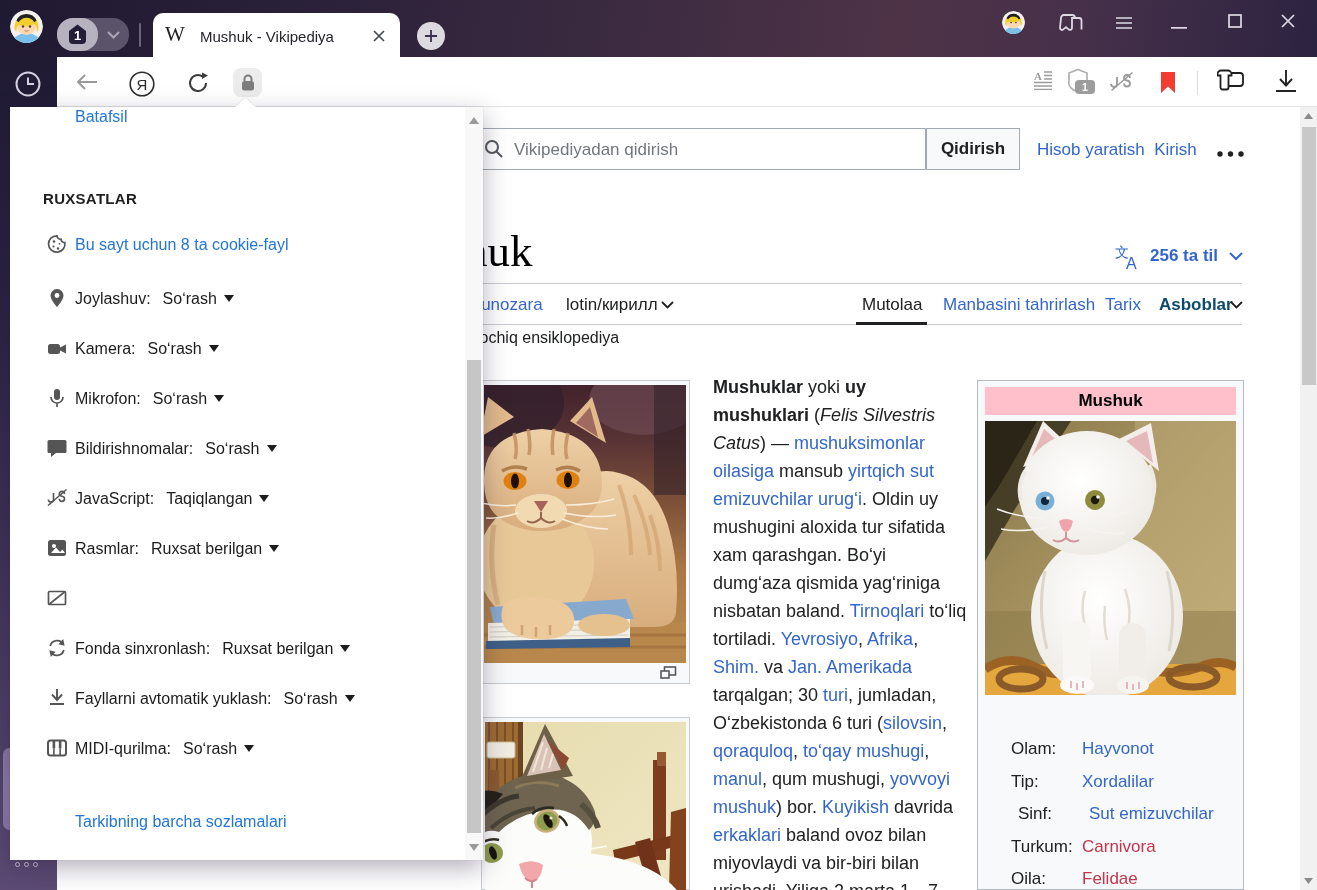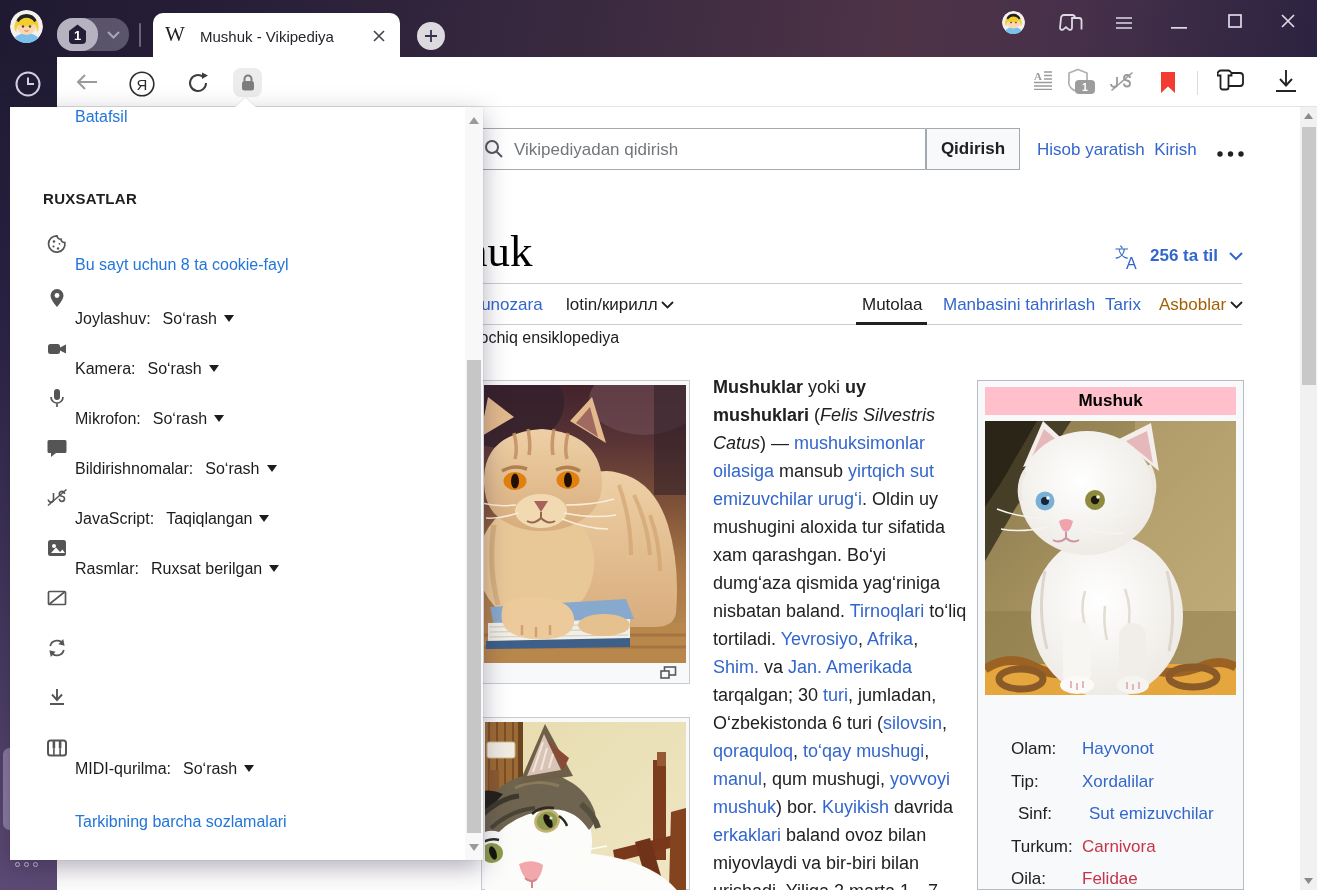--- a/index.html
+++ b/index.html
@@ -57,21 +57,21 @@
 
 
 #mscroll { left:1243px; top:0; width:17px; height:783px; background:#f1f1f1; }
 #mthumb { left:1.5px; top:20px; width:14px; height:258px; background:#c8c8c8; }
 
 
 #panel { left:10px; top:107px; width:473px; height:753px; background:#fff; box-shadow:0 8px 24px rgba(40,30,60,0.35), 0 0 1px rgba(0,0,0,0.2); }
 #notch { left:225px; top:-10px; width:21px; height:10px; }
 #panelscroll { left:455px; top:0; width:18px; height:753px; background:#f8f8f8; }
 #pthumb { left:2px; top:253px; width:14px; height:473px; background:#c6c6c6; }
-.prow { position:absolute; left:65px; font-size:16px; color:#1c1c1c; white-space:nowrap;margin-top:20px; }
+.prow { position:absolute; left:65px; font-size:16px; color:#1c1c1c; white-space:nowrap; }
 .prow .st { margin-left:12px; }
 .picon { position:absolute; left:37px; width:20px; height:20px; }
 .tri { display:inline-block; width:0; height:0; border-left:5.5px solid transparent; border-right:5.5px solid transparent; border-top:7px solid #1c1c1c; margin-left:7px; vertical-align:middle; margin-bottom:2px;}
 .bluelink { color:#2276d9; }
 svg { display:block; }
 </style>
 </head>
 <body>
 <div id="stage">
 
@@ -102,21 +102,21 @@
 
     <div class="hr abs" style="left:339px;top:176px;width:846px;"></div>
     <div class="tabrow abs" style="left:410px;color:#3366cc;">Munozara</div>
     <div class="tabrow abs" style="left:509px;color:#202122;">lotin/кирилл</div>
     <svg class="abs" style="left:604px;top:194px" width="13" height="8" viewBox="0 0 13 8">
         <polyline points="1,1 6.5,6.5 12,1" fill="none" stroke="#202122" stroke-width="1.8"></polyline>
       </svg>
     <div class="tabrow abs" style="left:805px;color:#202122;">Mutolaa</div>
     <div class="tabrow abs" style="left:886px;color:#3366cc;">Manbasini tahrirlash</div>
     <div class="tabrow abs" style="left:1048px;color:#3366cc;">Tarix</div>
-    <div class="tabrow abs" style="left:1102px;color:#a16207;">Asboblar</div>
+    <div class="tabrow abs" style="left:1102px;color:#0c4a6e;font-weight:bold;">Asboblar</div>
     <svg class="abs" style="left:1173px;top:194px" width="13" height="8" viewBox="0 0 13 8">
         <polyline points="1,1 6.5,6.5 12,1" fill="none" stroke="#202122" stroke-width="1.8"></polyline>
       </svg>
     <div class="hr abs" style="left:339px;top:217px;width:846px;"></div>
     <div id="activeline" class="abs"></div>
     <div id="tagline" class="abs">Vikipediya, ochiq ensiklopediya</div>
 
     <div id="para" class="abs"><b>Mushuklar</b> yoki <b>uy</b><br>
 <b>mushuklari</b> (<i>Felis Silvestris</i><br>
 <i>Catus</i>) — <a>mushuksimonlar</a><br>
@@ -512,25 +512,27 @@
         <rect x="1.5" y="3.5" width="17" height="13" rx="1" fill="none" stroke="#555" stroke-width="1.7"></rect>
         <line x1="2.5" y1="16" x2="17.5" y2="4" stroke="#555" stroke-width="1.7"></line>
       </svg>
 
     <svg class="picon" style="top:531px" viewBox="0 0 20 20">
       <path d="M3.2,8 a7.2,7.2 0 0 1 13.2,-1.8" fill="none" stroke="#555" stroke-width="1.8"></path>
       <polygon points="16.2,1 17.6,7.8 11.4,6.2" fill="#555"></polygon>
       <path d="M16.8,12 a7.2,7.2 0 0 1 -13.2,1.8" fill="none" stroke="#555" stroke-width="1.8"></path>
       <polygon points="3.8,19 2.4,12.2 8.6,13.8" fill="#555"></polygon>
     </svg>
+    <div class="prow" style="top:533px">Fonda sinxronlash:<span class="st">Ruxsat berilgan</span><span class="tri"></span></div>
 
     <svg class="picon" style="top:581px" viewBox="0 0 20 20">
         <path d="M10,1 V11 M5,6.5 L10,12 L15,6.5" stroke="#555" stroke-width="1.9" fill="none"></path>
         <rect x="3" y="15" width="14" height="2" fill="#555"></rect>
       </svg>
+    <div class="prow" style="top:583px">Fayllarni avtomatik yuklash:<span class="st">Soʻrash</span><span class="tri"></span></div>
 
     <svg class="picon" style="top:631px" viewBox="0 0 20 20">
         <rect x="1" y="2.5" width="18" height="15" rx="2.5" fill="none" stroke="#555" stroke-width="2"></rect>
         <rect x="5.6" y="3" width="2.6" height="7.5" fill="#555"></rect>
         <rect x="11.8" y="3" width="2.6" height="7.5" fill="#555"></rect>
         <path d="M6.9,10.5 V17 M13.1,10.5 V17" stroke="#555" stroke-width="1.6"></path>
       </svg>
     <div class="prow" style="top:633px">MIDI-qurilma:<span class="st">Soʻrash</span><span class="tri"></span></div>
 
     <div class="abs bluelink" style="left:65px;top:706px;font-size:16px;">Tarkibning barcha sozlamalari</div>

